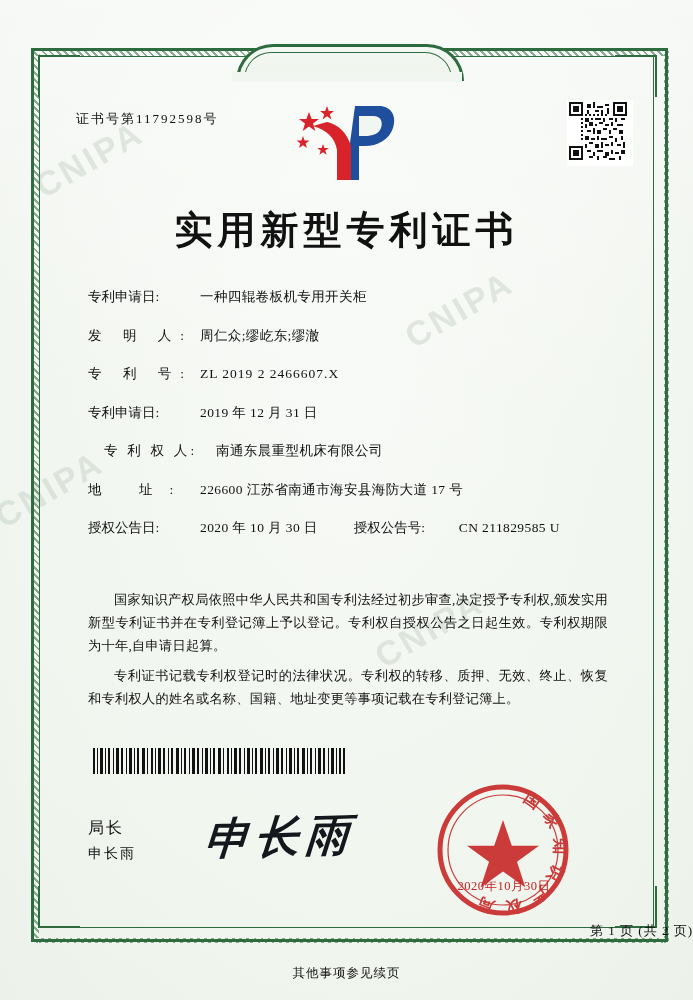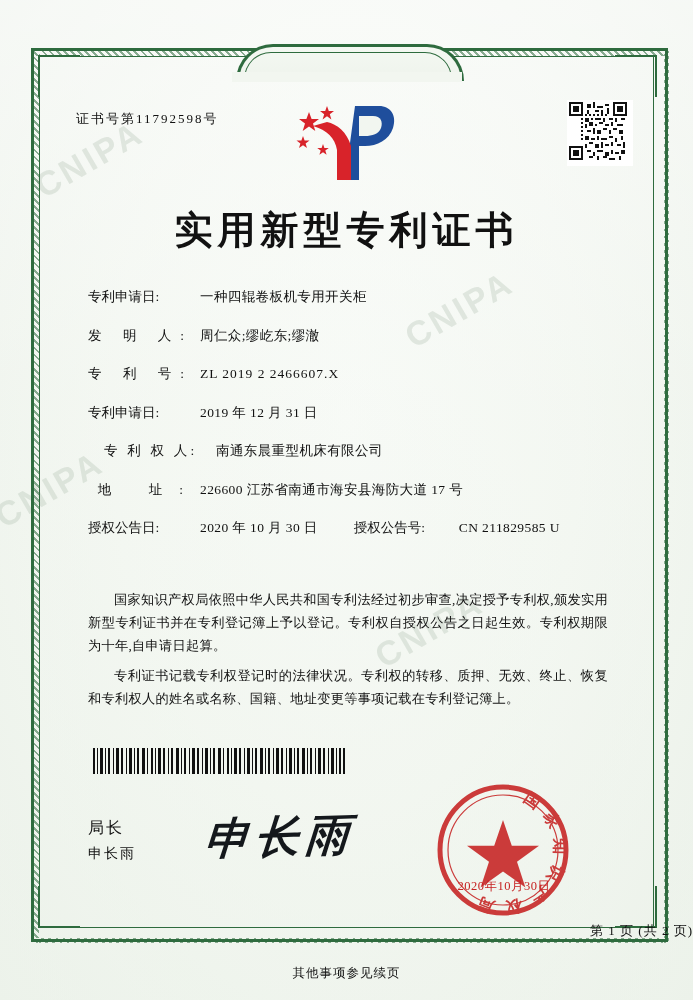--- a/index.html
+++ b/index.html
@@ -164,21 +164,21 @@
     color: #111;
   }
   .row .lab {
     width: 112px;
     flex: 0 0 112px;
     letter-spacing: 0px;
     white-space: nowrap;
   }
   .row .lab.sp2 { letter-spacing: 9px; }
   .row .lab.sp3 { letter-spacing: 3.2px; margin-left: 16px; }
-  .row .lab.sp4 { letter-spacing: 17px; text-align: right; }
+  .row .lab.sp4 { letter-spacing: 17px; }
   .row .val {
     flex: 1;
     letter-spacing: 0.4px;
   }
   .row .val.mono { letter-spacing: 1px; }
   .row.two .val { flex: 0 0 auto; }
   .row.two .lab2 {
     width: 105px;
     flex: 0 0 105px;
     margin-left: 36px;

